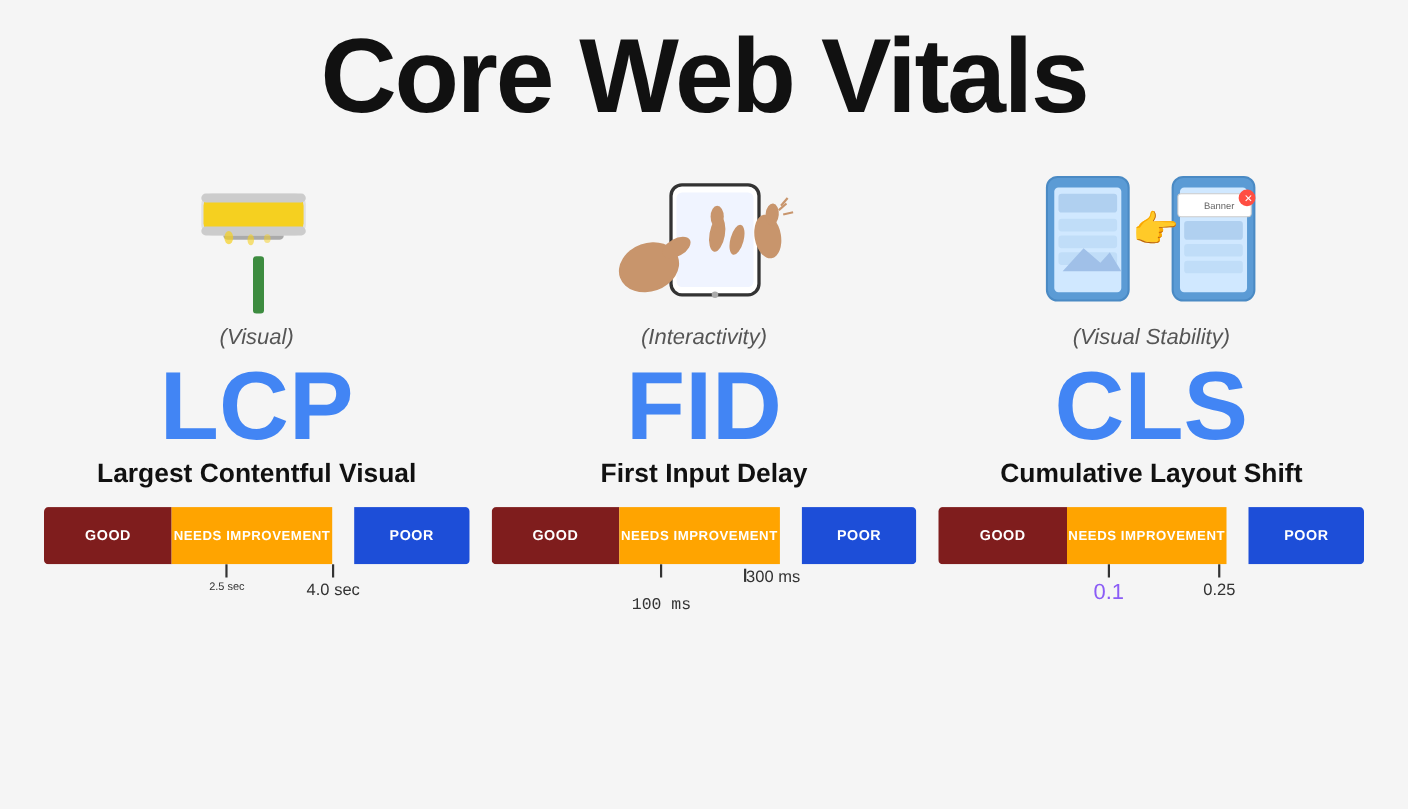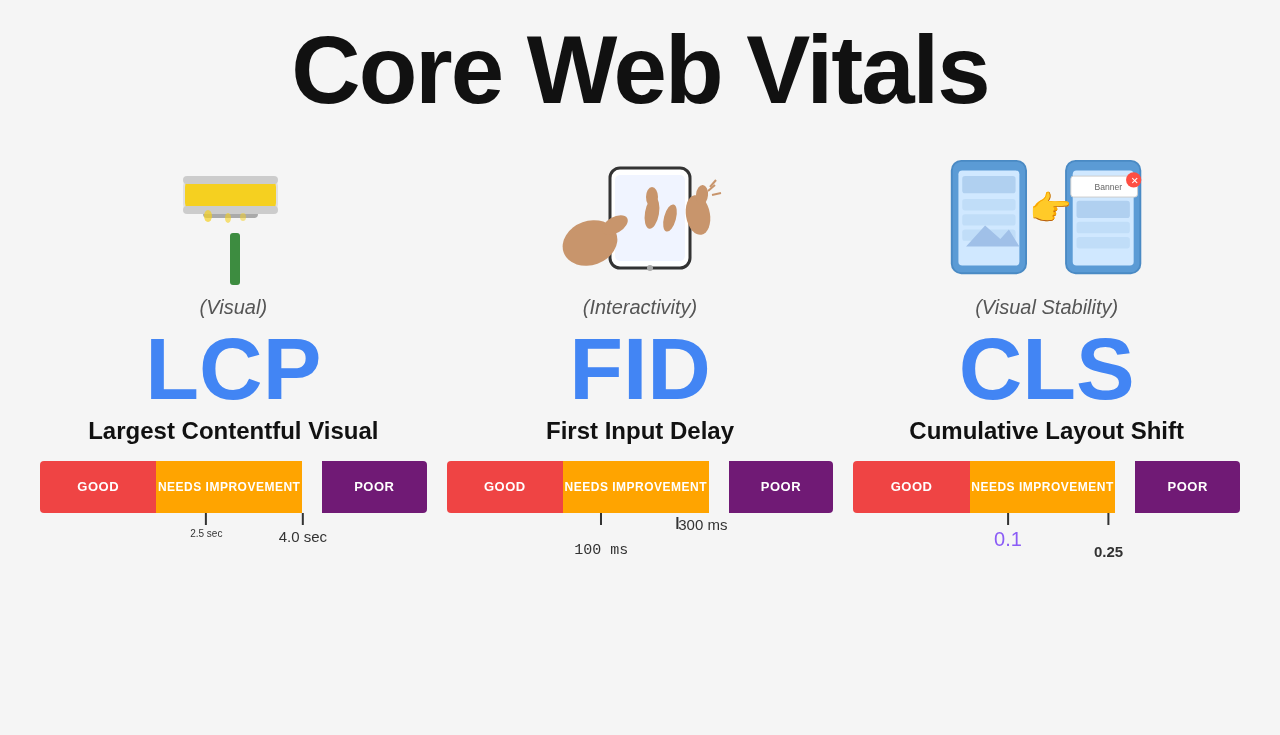--- a/index.html
+++ b/index.html
@@ -92,23 +92,23 @@
       align-items: center;
       justify-content: center;
       font-weight: 700;
       font-size: 13px;
       color: white;
       text-align: center;
       line-height: 1.2;
       letter-spacing: 0.5px;
     }
 
-    .bar-good { background: #ef4444; flex: 2; }
+    .bar-good { background: #7f1d1d; flex: 2; }
     .bar-needs { background: #ffa400; flex: 2.5; }
-    .bar-poor { background: #701a75; flex: 1.8; margin-left: 20px; }
+    .bar-poor { background: #1d4ed8; flex: 1.8; margin-left: 20px; }
 
   </style>
 </head>
 <body>
 
 <h1 class="page-title">Core Web Vitals</h1>
 
 <div class="metrics-grid">
 
   <div class="metric-col">
@@ -247,19 +247,19 @@
         <div class="bar-segment bar-needs" style="font-size:12px;">NEEDS IMPROVEMENT</div>
         <div class="bar-segment bar-poor">POOR</div>
       </div>
       <div style="position:relative; height:36px; width:100%;">
         <div style="position:absolute; left:40%; display:flex; flex-direction:column; align-items:center; transform:translateX(-50%);">
           <div style="width:2px;height:12px;background:#333;"></div>
           <span style="font-size:20px;color:#8b5cf6;margin-top:3px;">0.1</span>
         </div>
         <div style="position:absolute; left:66%; display:flex; flex-direction:column; align-items:center; transform:translateX(-50%);">
           <div style="width:2px;height:12px;background:#333;"></div>
-          <span style="font-size:15px;color:#333;margin-top:18px;font-weight:bold;">0.25</span>
+          <span style="font-size:15px;color:#333;margin-top:3px;">0.25</span>
         </div>
       </div>
     </div>
   </div>
 
 </div>
 
 </body></html>

